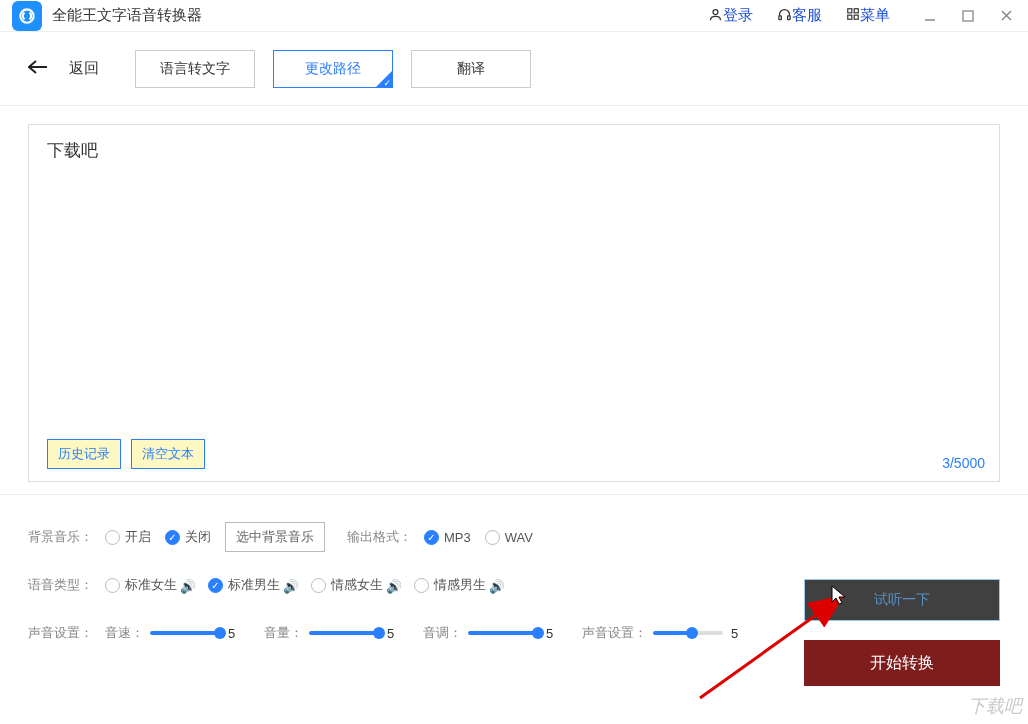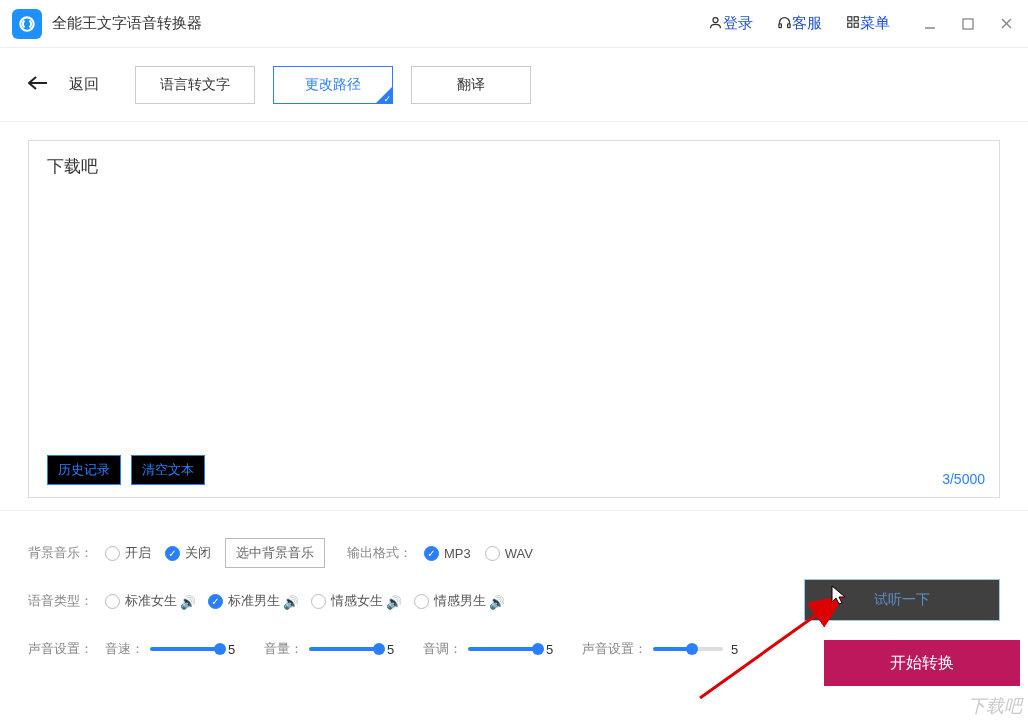--- a/index.html
+++ b/index.html
@@ -1,38 +1,38 @@
 <!DOCTYPE html>
 <html><head>
   <meta charset="utf-8">
   <style>
     * { margin: 0; padding: 0; box-sizing: border-box; font-family: "Microsoft YaHei", sans-serif; }
     body { width: 1028px; height: 724px; background: #fff; overflow: hidden; position: relative; }
     
-    .titlebar { height: 48px; display: flex; align-items: center; padding: 12px 12px; border-bottom: 1px solid #eee; }
+    .titlebar { height: 32px; display: flex; align-items: center; padding: 12px 12px; border-bottom: 1px solid #eee; }
     .app-logo { width: 30px; height: 30px; background: #1e90ff; border-radius: 6px; display: flex; align-items: center; justify-content: center; margin-right: 10px; }
     .app-logo svg { width: 20px; height: 20px; }
     .app-title { font-size: 15px; color: #333; }
     .titlebar-spacer { flex: 1; }
     .titlebar-btn { display: flex; align-items: center; gap: 0; font-size: 15px; color: #1d4ed8; padding: 4px 12px; cursor: pointer; }
     .window-controls { display: flex; gap: 18px; margin-left: 18px; align-items: center; }
     .window-ctrl { width: 20px; height: 20px; display: flex; align-items: center; justify-content: center; color: #888; cursor: pointer; }
     
     .navbar { height: 74px; display: flex; align-items: center; padding: 0 28px; gap: 18px; border-bottom: 1px solid #eee; }
     .back-btn { display: flex; align-items: center; gap: 21px; font-size: 15px; color: #333; cursor: pointer; margin-right: 18px; }
     .nav-tab { width: 120px; height: 38px; border: 1px solid #ccc; display: flex; align-items: center; justify-content: center; font-size: 14px; color: #333; cursor: pointer; position: relative; }
     .nav-tab.active { border: 1.5px solid #2a7fff; color: #2a7fff; }
     .nav-tab.active .corner { position: absolute; right: 0; bottom: 0; width: 0; height: 0; border-left: 16px solid transparent; border-bottom: 16px solid #2a7fff; }
     .nav-tab.active .corner::after { content: "✓"; position: absolute; right: 1px; bottom: -17px; font-size: 9px; color: #fff; }
     
     .main-area { padding: 18px 28px 12px 28px; }
     .textarea-wrap { border: 1px solid #ddd; height: 358px; position: relative; padding: 14px 18px; }
     .text-content { font-size: 17px; color: #333; }
     .ta-buttons { position: absolute; left: 18px; bottom: 12px; display: flex; gap: 10px; }
-    .ta-btn { border: 1px solid #2a7fff; color: #2a7fff; font-size: 13px; padding: 5px 10px; cursor: pointer; background: #000000; }
+    .ta-btn { border: 1px solid #2a7fff; color: #2a7fff; font-size: 13px; padding: 5px 10px; cursor: pointer; background: #fef9c3; }
     .char-count { position: absolute; right: 14px; bottom: 10px; font-size: 14px; color: #2a7fff; }
     
     .settings { padding: 18px 28px; border-top: 1px solid #eee; font-size: 13px; color: #555; }
     .row { display: flex; align-items: center; height: 48px; }
     .row-label { color: #888; margin-right: 12px; }
     .radio { display: inline-flex; align-items: center; margin-right: 14px; cursor: pointer; }
     .radio-circle { width: 15px; height: 15px; border: 1.5px solid #bbb; border-radius: 50%; margin-right: 5px; display: inline-flex; align-items: center; justify-content: center; }
     .radio.checked .radio-circle { border-color: #2a7fff; background: #2a7fff; }
     .radio.checked .radio-circle::after { content: "✓"; color: #fff; font-size: 10px; }
     .select-bgm { border: 1px solid #bbb; padding: 5px 10px; font-size: 13px; color: #666; cursor: pointer; margin-right: 22px; }
@@ -46,21 +46,21 @@
     .slider-track.bg-vol { background: linear-gradient(to right, #2a7fff 55%, #ddd 55%); }
     .slider-thumb { position: absolute; right: -6px; top: -4px; width: 12px; height: 12px; border-radius: 50%; background: #2a7fff; }
     .slider-track.bg-vol .slider-thumb { left: calc(55% - 6px); right: auto; }
     .slider-val { color: #333; min-width: 14px; }
     
     .output-path { border: 1px solid #ccc; padding: 6px 10px; width: 300px; font-size: 13px; color: #555; }
     .change-path { border: 1px solid #2a7fff; color: #2a7fff; font-size: 13px; padding: 5px 10px; margin-left: 10px; cursor: pointer; background: #fff; }
     
     .action-buttons { position: absolute; right: 28px; bottom: 38px; width: 196px; }
     .preview-btn { width: 196px; height: 42px; background: #404040; border: 1px solid #9cc7ee; color: #5a8fc4; font-size: 14px; display: flex; align-items: center; justify-content: center; cursor: pointer; margin-bottom: 19px; position: relative; }
-    .start-btn { width: 196px; height: 46px; background: #be185d; color: #fff; font-size: 16px; display: flex; align-items: center; justify-content: center; cursor: pointer; margin-left: 20px; }
+    .start-btn { width: 196px; height: 46px; background: #7f1d1d; color: #fff; font-size: 16px; display: flex; align-items: center; justify-content: center; cursor: pointer; }
     
     .arrow-svg { position: absolute; left: 690px; top: 588px; pointer-events: none; }
     .cursor-icon { position: absolute; left: 830px; top: 584px; pointer-events: none; }
     .watermark { position: absolute; right: 6px; bottom: 6px; font-size: 18px; color: rgba(120,120,120,0.4); font-style: italic; }
   </style>
 </head>
 <body>
 
 <div class="titlebar">
   <div class="app-logo">

